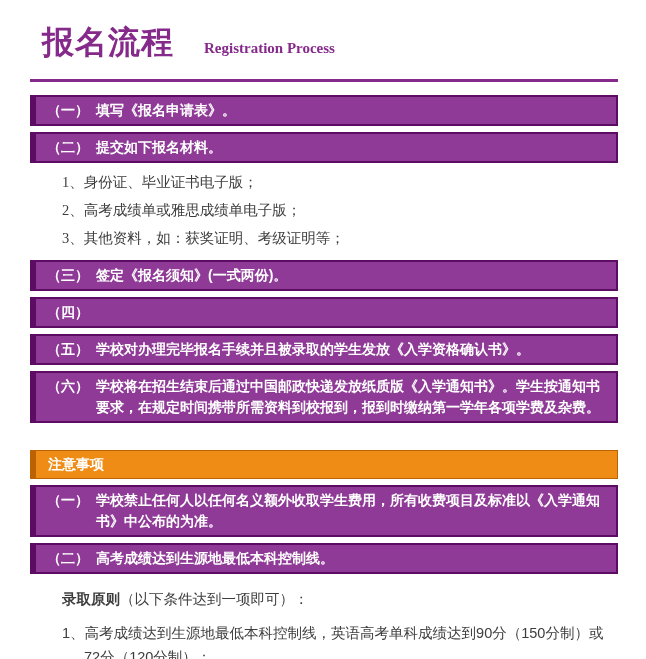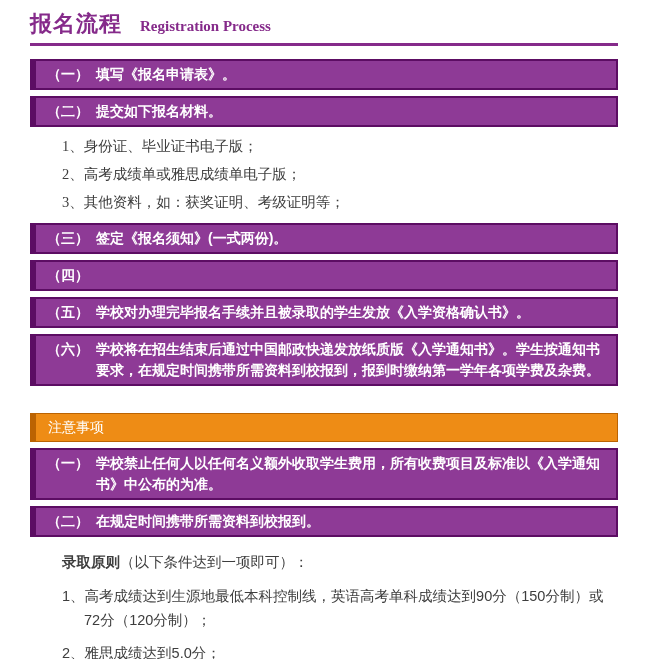--- a/index.html
+++ b/index.html
@@ -8,42 +8,42 @@
     --orange:#ee8c15; --orange-dark:#bb6302;
     --text:#3d3d3d;
   }
   *{box-sizing:border-box;}
   html,body{margin:0;padding:0;background:#fff;}
   body{width:646px;height:659px;overflow:hidden;font-family:"Liberation Sans","DejaVu Sans",sans-serif;color:var(--text);}
   .page{width:646px;height:659px;padding:10px 28px 0 30px;}
 
   
   .header-row{display:flex;align-items:baseline;gap:18px;}
-  .title-cn{font-size:22px;font-weight:bold;color:var(--header-purple);margin:0;line-height:1.25;letter-spacing:1px;}
+  .title-cn{font-size:32px;font-weight:bold;color:var(--header-purple);margin:12px;line-height:1.25;letter-spacing:1px;}
   .title-en{font-family:"Liberation Serif","DejaVu Serif",serif;font-weight:bold;font-size:15px;color:var(--header-purple);}
   .divider{height:3px;background:var(--header-purple);margin-top:5px;}
 
   
   .bar{display:flex;align-items:flex-start;background:var(--purple);
        border:2px solid var(--purple-dark);border-left-width:6px;
        color:#fff;font-weight:bold;font-size:14px;line-height:1.5;
        padding:3px 8px 3px 11px;margin-top:6px;}
   .bar .num{white-space:nowrap;margin-right:7px;}
   .bar .txt{flex:1;}
   .first-bar{margin-top:13px;}
 
   
   .sublist{list-style:none;margin:8px 0 9px 0;padding:0 0 0 32px;font-size:14.5px;font-family:Liberation Serif, serif;}
   .sublist li{margin:5px 0;line-height:1.6;}
 
   
   .notice-section{margin-top:27px;}
   .notice-header{display:flex;background:var(--orange);
        border:1px solid var(--orange-dark);border-left-width:6px;
-       color:#fff;font-weight:normal;font-size:14px;line-height:1.5;
+       color:#fff;font-weight:bold;font-size:14px;line-height:1.5;
        padding:3px 8px 3px 12px;}
 
   
   .admission{padding-left:32px;margin-top:14px;font-size:14.5px;}
   .principle{margin:0 0 11px 0;line-height:1.6;}
   .principle .ttl{font-weight:bold;}
   .cond{margin-top:9px;line-height:1.65;padding-left:22px;text-indent:-22px;}
 </style>
 </head>
 <body>
@@ -98,21 +98,21 @@
       <span>注意事项</span>
     </div>
 
     <div class="bar">
       <span class="num">（一）</span>
       <span class="txt">学校禁止任何人以任何名义额外收取学生费用，所有收费项目及标准以《入学通知书》中公布的为准。</span>
     </div>
 
     <div class="bar">
       <span class="num">（二）</span>
-      <span class="txt">在规定时间携带所需资料到校报到。</span>
+      <span class="txt">高考成绩达到生源地最低本科控制线。</span>
     </div>
 
     <div class="admission">
       <p class="principle">
         <span class="ttl">录取原则</span><span>（以下条件达到一项即可）：</span>
       </p>
       <div class="cond">1、高考成绩达到生源地最低本科控制线，英语高考单科成绩达到90分（150分制）或72分（120分制）；</div>
       <div class="cond">2、雅思成绩达到5.0分；</div>
 
     </div>

